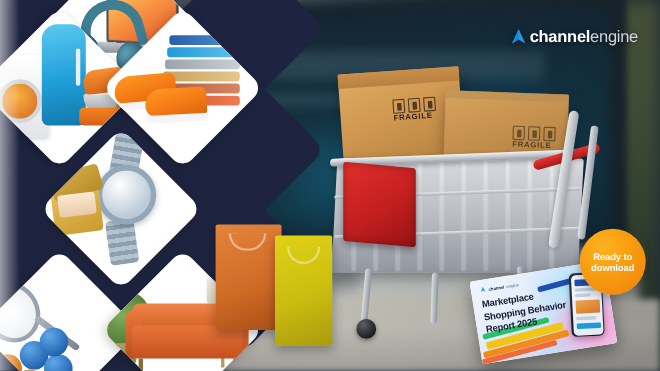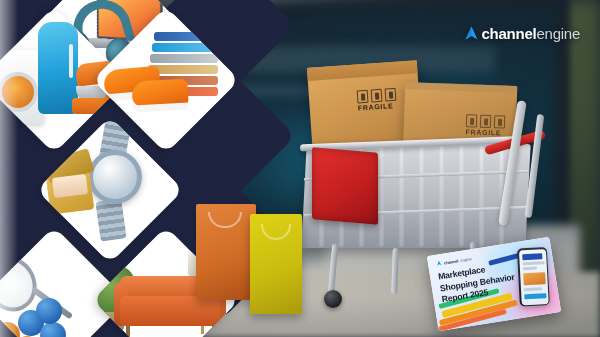--- a/index.html
+++ b/index.html
@@ -652,15 +652,19 @@
         <div class="rc-ph-row" style="left:3px; top:4px;  width:20px; height:6px; background:#1f4fb0;"></div>
         <div class="rc-ph-row" style="left:3px; top:12px; width:22px; height:3px; background:#c3cedd;"></div>
         <div class="rc-ph-row" style="left:3px; top:17px; width:14px; height:3px; background:#c3cedd;"></div>
         <div class="rc-ph-row" style="left:3px; top:23px; width:22px; height:12px; background:linear-gradient(160deg,#f0a64a,#d4762a);"></div>
         <div class="rc-ph-row" style="left:3px; top:38px; width:18px; height:3px; background:#c3cedd;"></div>
         <div class="rc-ph-row" style="left:3px; top:44px; width:22px; height:5px; background:#1f9ad8;"></div>
       </div>
     </div>
   </div>
 
+  <div class="ready-badge">
+    <span>Ready to</span>
+    <span>download</span>
+  </div>
 
   <div class="edge-left-fade"></div>
 </div>
 
 </body></html>

